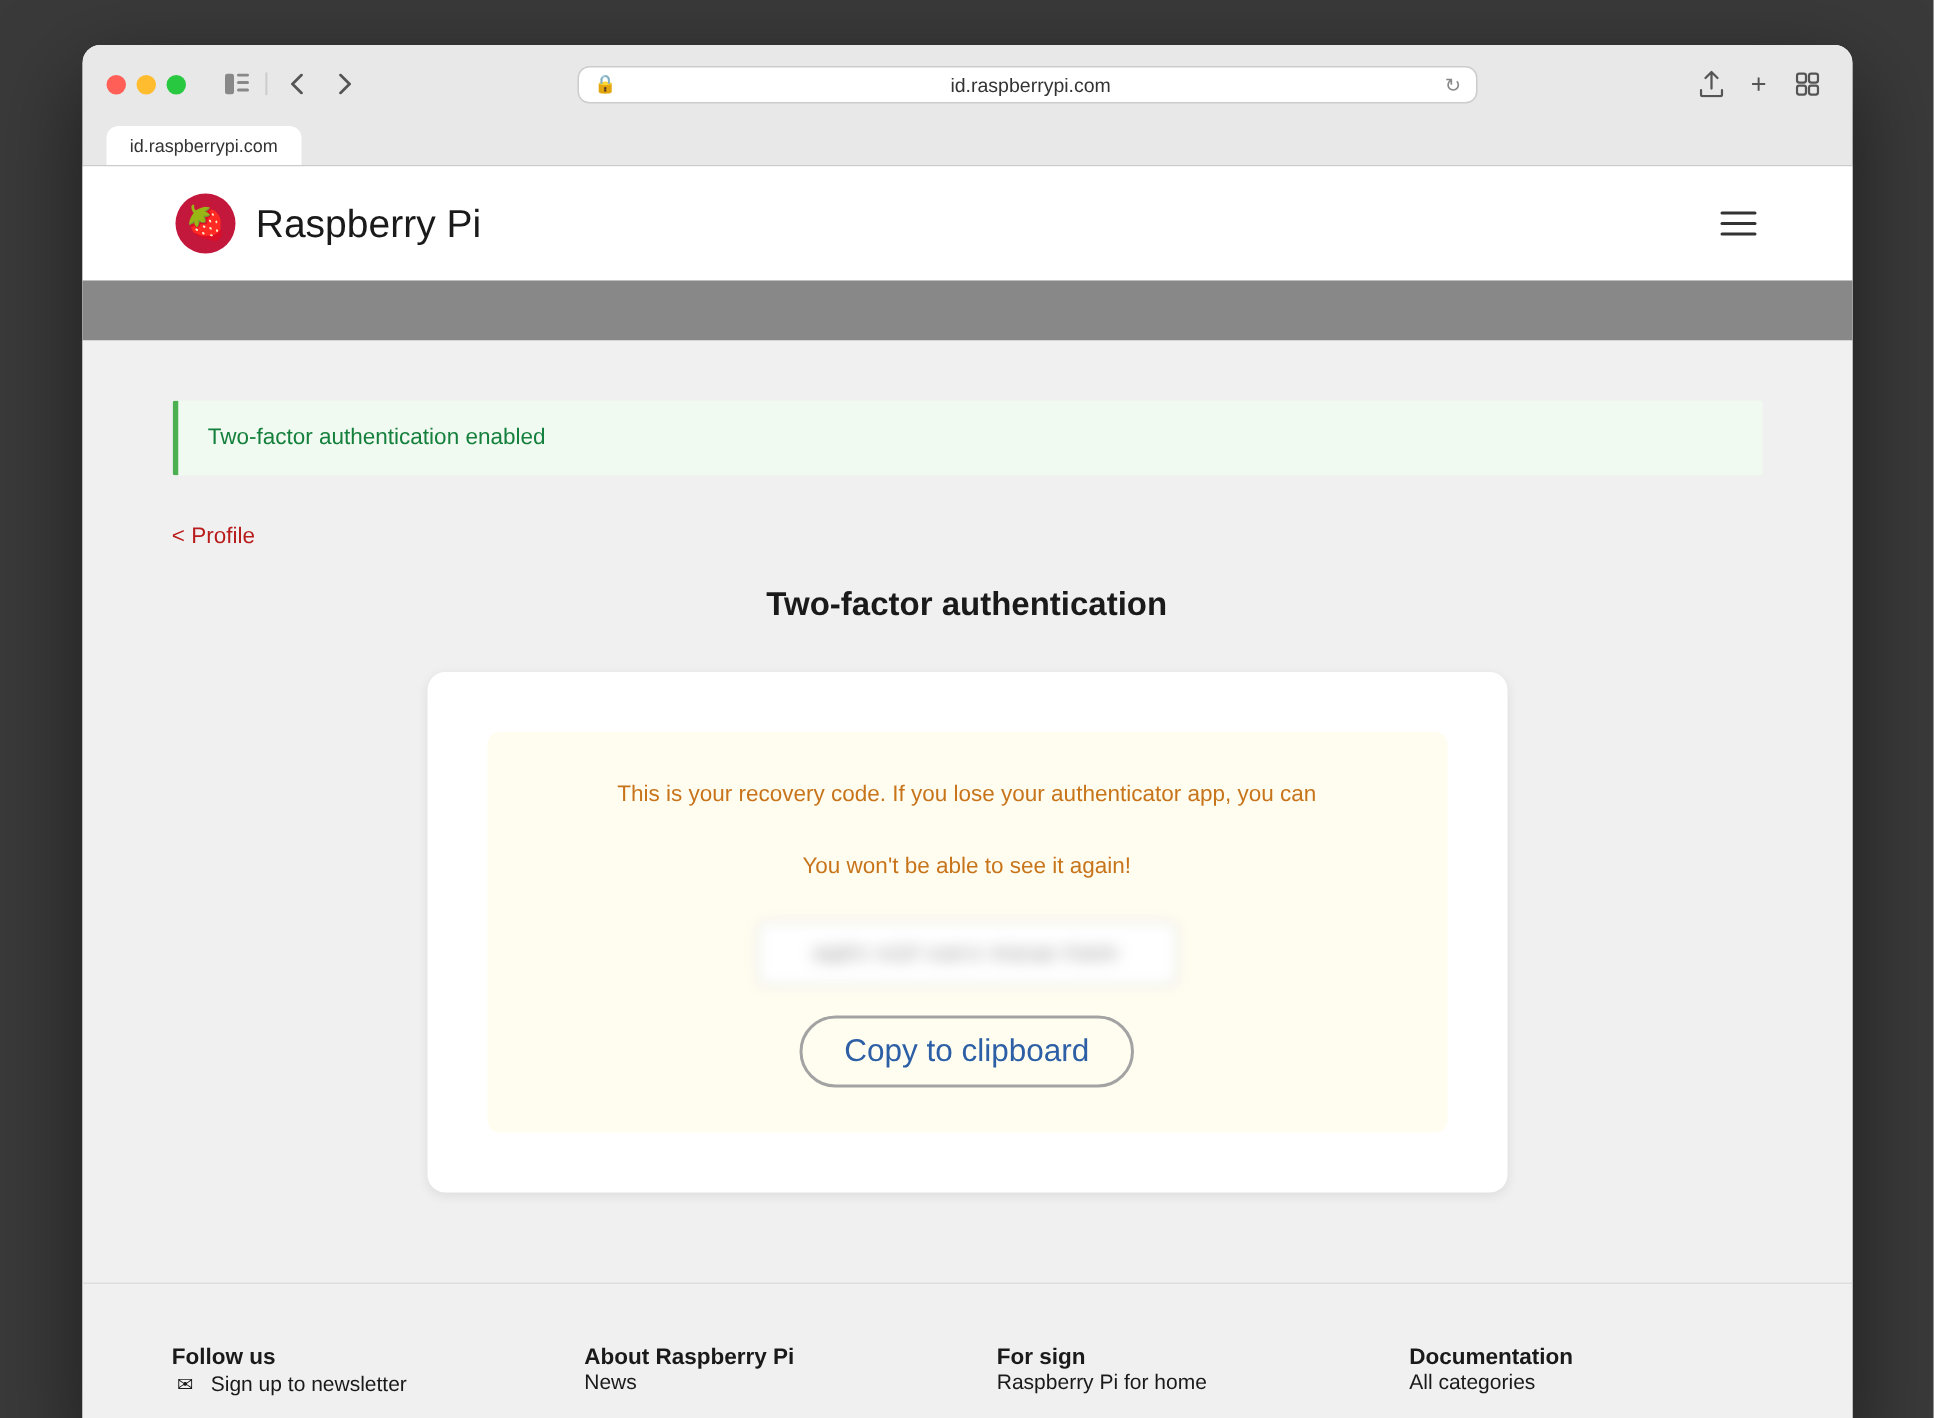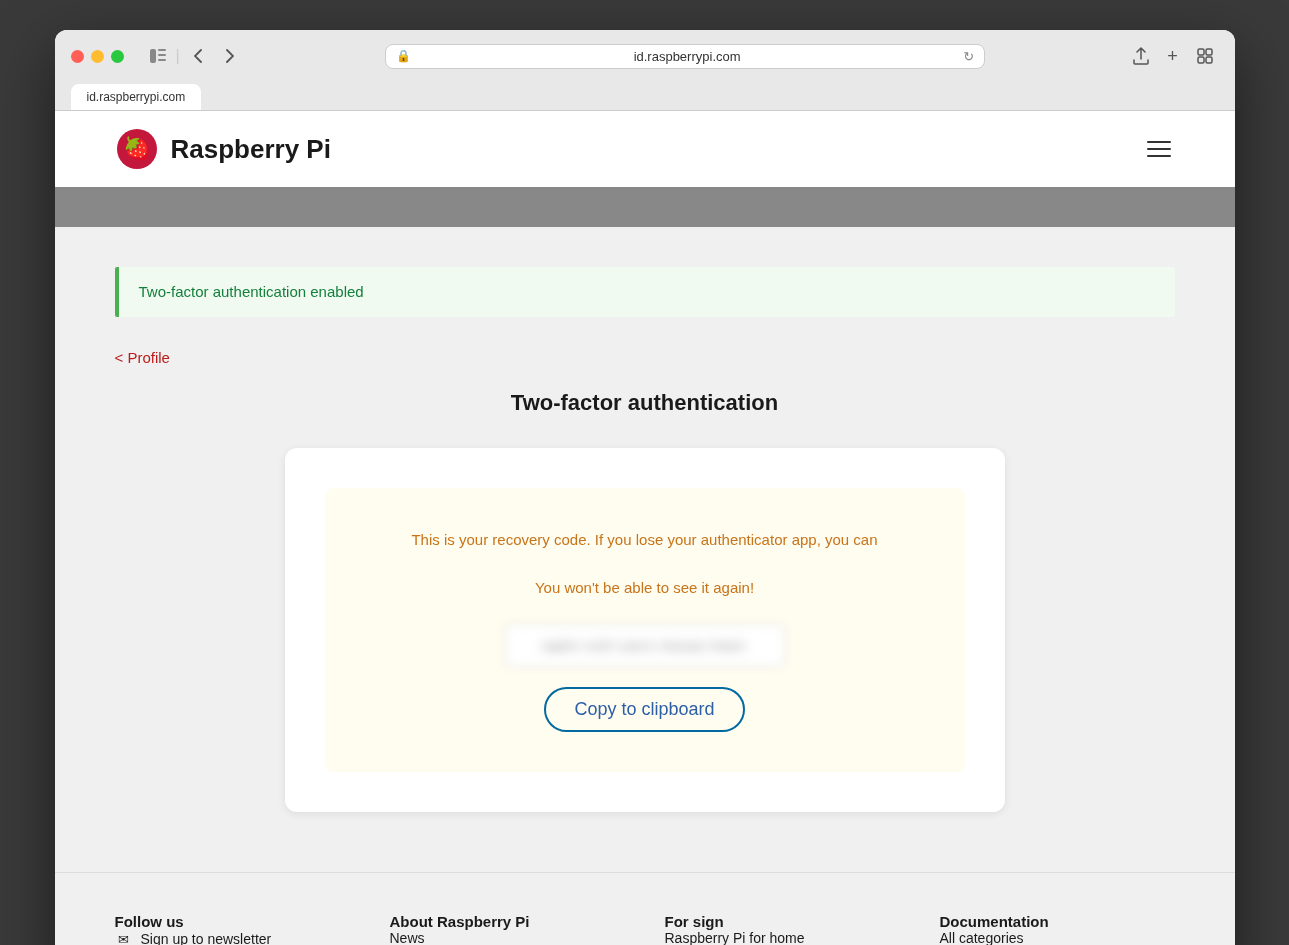--- a/index.html
+++ b/index.html
@@ -137,21 +137,21 @@
       gap: 12px;
     }
 
     .logo-icon {
       width: 44px;
       height: 44px;
     }
 
     .logo-text {
       font-size: 26px;
-      font-weight: 700;
+      font-weight: 400;
       color: #1a1a1a;
     }
 
     .hamburger-btn {
       background: none;
       border: none;
       cursor: pointer;
       display: flex;
       flex-direction: column;
       gap: 5px;
@@ -216,21 +216,21 @@
       border-radius: 12px;
       padding: 40px;
       max-width: 720px;
       margin: 0 auto;
       box-shadow: 0 2px 8px rgba(0,0,0,0.08);
     }
 
     .recovery-inner {
       background: #fffdf0;
       border-radius: 8px;
-      padding: 40px 40px;
+      padding: 30px 40px;
     }
 
     .recovery-message {
       text-align: center;
       color: #c8741a;
       font-size: 15px;
       line-height: 1.6;
       margin-bottom: 24px;
     }
 
@@ -255,25 +255,25 @@
       filter: blur(4px);
     }
 
     .copy-btn-container {
       display: flex;
       justify-content: center;
     }
 
     .copy-btn {
       background: transparent;
-      border: 2px solid #0369a1;
+      border: 2px solid #a3a3a3;
       color: #2d5fa6;
       padding: 10px 28px;
       border-radius: 24px;
-      font-size: 18px;
+      font-size: 21px;
       font-weight: 500;
       cursor: pointer;
       transition: background 0.2s, color 0.2s;
     }
 
     
     .site-footer {
       background: #f0f0f0;
       padding: 40px 60px 20px;
       border-top: 1px solid #ddd;

